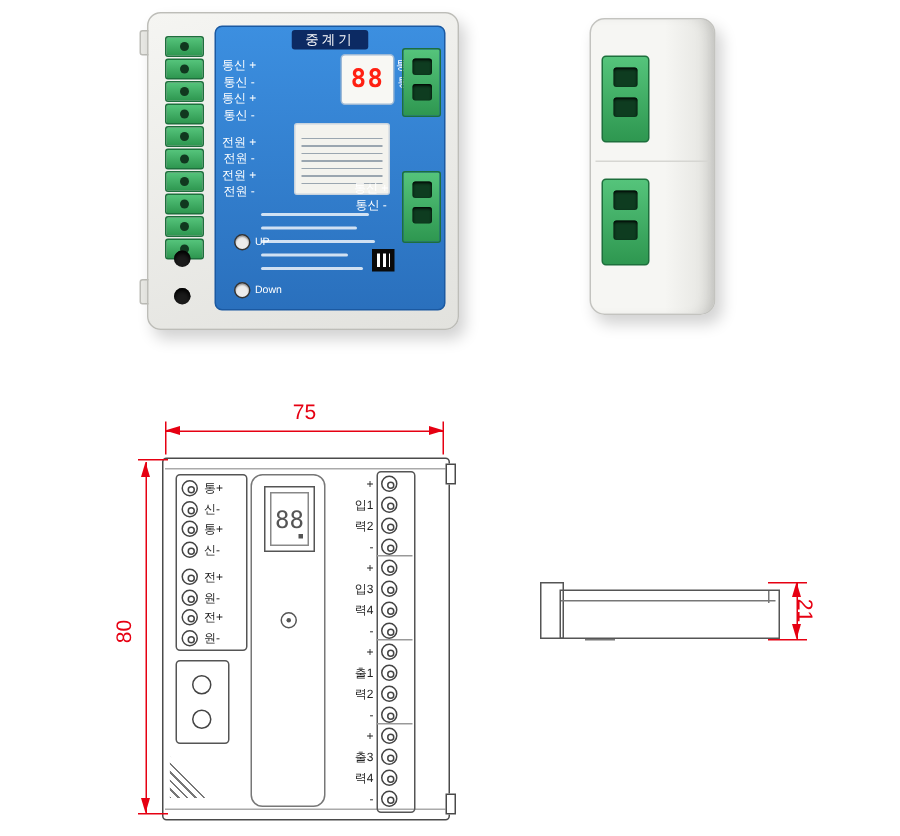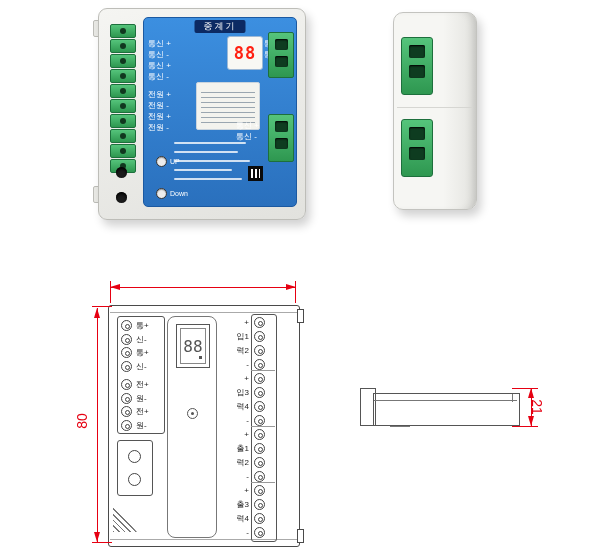--- a/index.html
+++ b/index.html
@@ -19,21 +19,21 @@
   .pf-ear-top{top:12px;} .pf-ear-bot{top:178px;}
   .pf-terms{position:absolute;left:11px;top:15px;display:flex;flex-direction:column;gap:1px;}
   .pf-term{width:24px;height:12px;background:linear-gradient(180deg,#55c47b,#2e9750);
     border:1px solid #1d6f3c;border-radius:2px;position:relative;}
   .pf-term::after{content:"";position:absolute;left:50%;top:50%;width:6px;height:6px;
     margin:-3px 0 0 -3px;border-radius:50%;background:#11381f;}
   .pf-hole{position:absolute;width:11px;height:11px;border-radius:50%;background:#1b1b1b;
     box-shadow:inset 0 2px 3px #000;}
   .pf-hole.h1{left:17px;top:158px;} .pf-hole.h2{left:17px;top:183px;}
   .pf-panel{position:absolute;left:44px;top:8px;right:8px;bottom:12px;
-    background:linear-gradient(180deg,#3c8fe0,#2a70bd);border:1px solid #1b59a1;border-radius:5px;}
+    background:linear-gradient(180deg,#3c8fe0,#2a70bd);border:1px solid #1b59a1;border-radius:5px;text-align:center;}
   .pf-title{position:absolute;left:50%;top:2px;transform:translateX(-50%);
     background:#0c2a63;color:#fff;font-size:9px;line-height:13px;padding:0 9px;
     border-radius:2px;letter-spacing:2px;white-space:nowrap;}
   .pf-left-labels{position:absolute;left:4px;top:20px;color:#fff;font-size:8px;}
   .pf-left-labels div{height:11px;line-height:11px;white-space:nowrap;}
   .pf-left-labels div:nth-of-type(4){margin-bottom:7px;}
   .pf-display{position:absolute;left:83px;top:18px;width:34px;height:32px;background:#f8f8f4;
     border:1px solid #9db9d6;border-radius:3px;display:flex;align-items:center;justify-content:center;}
   .pf-digits{font-family:"DejaVu Sans Mono",monospace;font-weight:bold;color:#ff2012;
     font-size:17px;letter-spacing:1px;}
@@ -400,20 +400,21 @@
           <span class="df-circ"></span>
         </div>
 
         <div class="df-rrow">
           <span class="df-rlbl">-</span>
           <span class="df-circ"></span>
         </div>
       </div>
   </div>
 
+  <div class="dim-label dim75-label">75</div>
   <div class="dim-hline dim75-line">
     <i class="ah ah-l"></i>
       <i class="ah ah-r"></i>
   </div>
   <i class="ext-v dim75-e1"></i>
   <i class="ext-v dim75-e2"></i>
 
   <div class="dim-label dim80-label">80</div>
   <div class="dim-vline dim80-line">
     <i class="ah av-t"></i>

